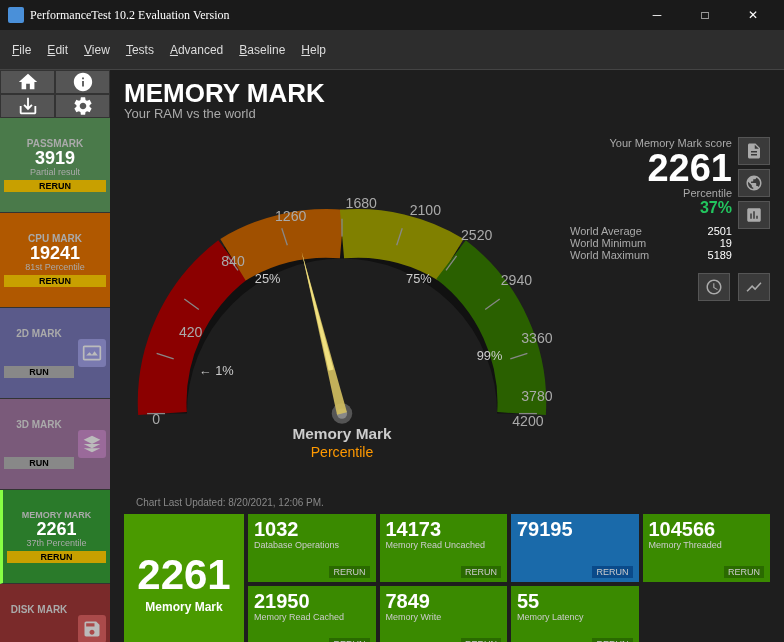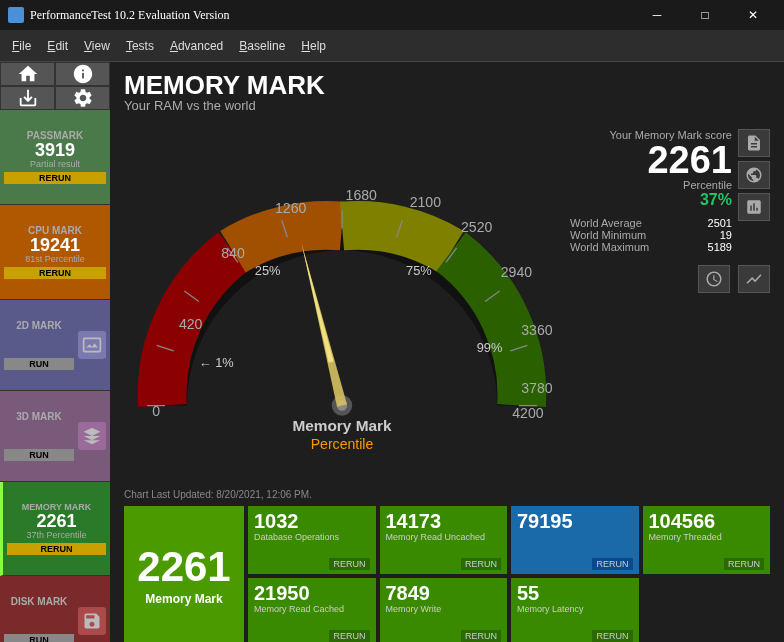--- a/index.html
+++ b/index.html
@@ -16,21 +16,21 @@
       font-size: 12px;
     }
     .title-bar .app-icon { width: 16px; height: 16px; margin-right: 6px; background: #4a90d9; border-radius: 2px; }
     .title-bar .title-text { flex: 1; font-family: Liberation Serif, serif; }
     .title-bar .win-controls { display: flex; gap: 2px; }
     .win-btn { width: 46px; height: 30px; display: flex; align-items: center; justify-content: center; color: white; font-size: 12px; cursor: pointer; }
 
     
     .menu-bar {
       background: #2d2d2d;
-      height: 32px;
+      height: 40px;
       display: flex;
       align-items: center;
       padding: 0 4px;
       border-bottom: 1px solid #444;
     }
     .menu-item {
       color: #ddd;
       font-size: 12px;
       padding: 2px 8px;
       cursor: pointer;
@@ -157,21 +157,21 @@
     .score-label { font-size: 11px; color: #aaa; text-align: right; }
     .score-value { font-size: 38px; color: white; font-weight: bold; text-align: right; line-height: 1; }
     .score-percentile-label { font-size: 11px; color: #aaa; text-align: right; }
     .score-percentile-val { font-size: 16px; color: #22c55e; font-weight: bold; text-align: right; }
     .world-stats { margin-top: 8px; }
     .world-stat-row { display: flex; justify-content: space-between; font-size: 11px; color: #ccc; }
     .world-stat-label { color: #aaa; }
     .world-stat-val { color: white; }
 
     
-    .chart-note { font-size: 10px; color: #888; margin: 2px 0; }
+    .chart-note { font-size: 10px; color: #888; margin: 2px 12px; }
 
     
     .bench-tiles {
       display: flex;
       gap: 4px;
       margin-top: 4px;
       height: 140px;
     }
 
     .big-tile {

